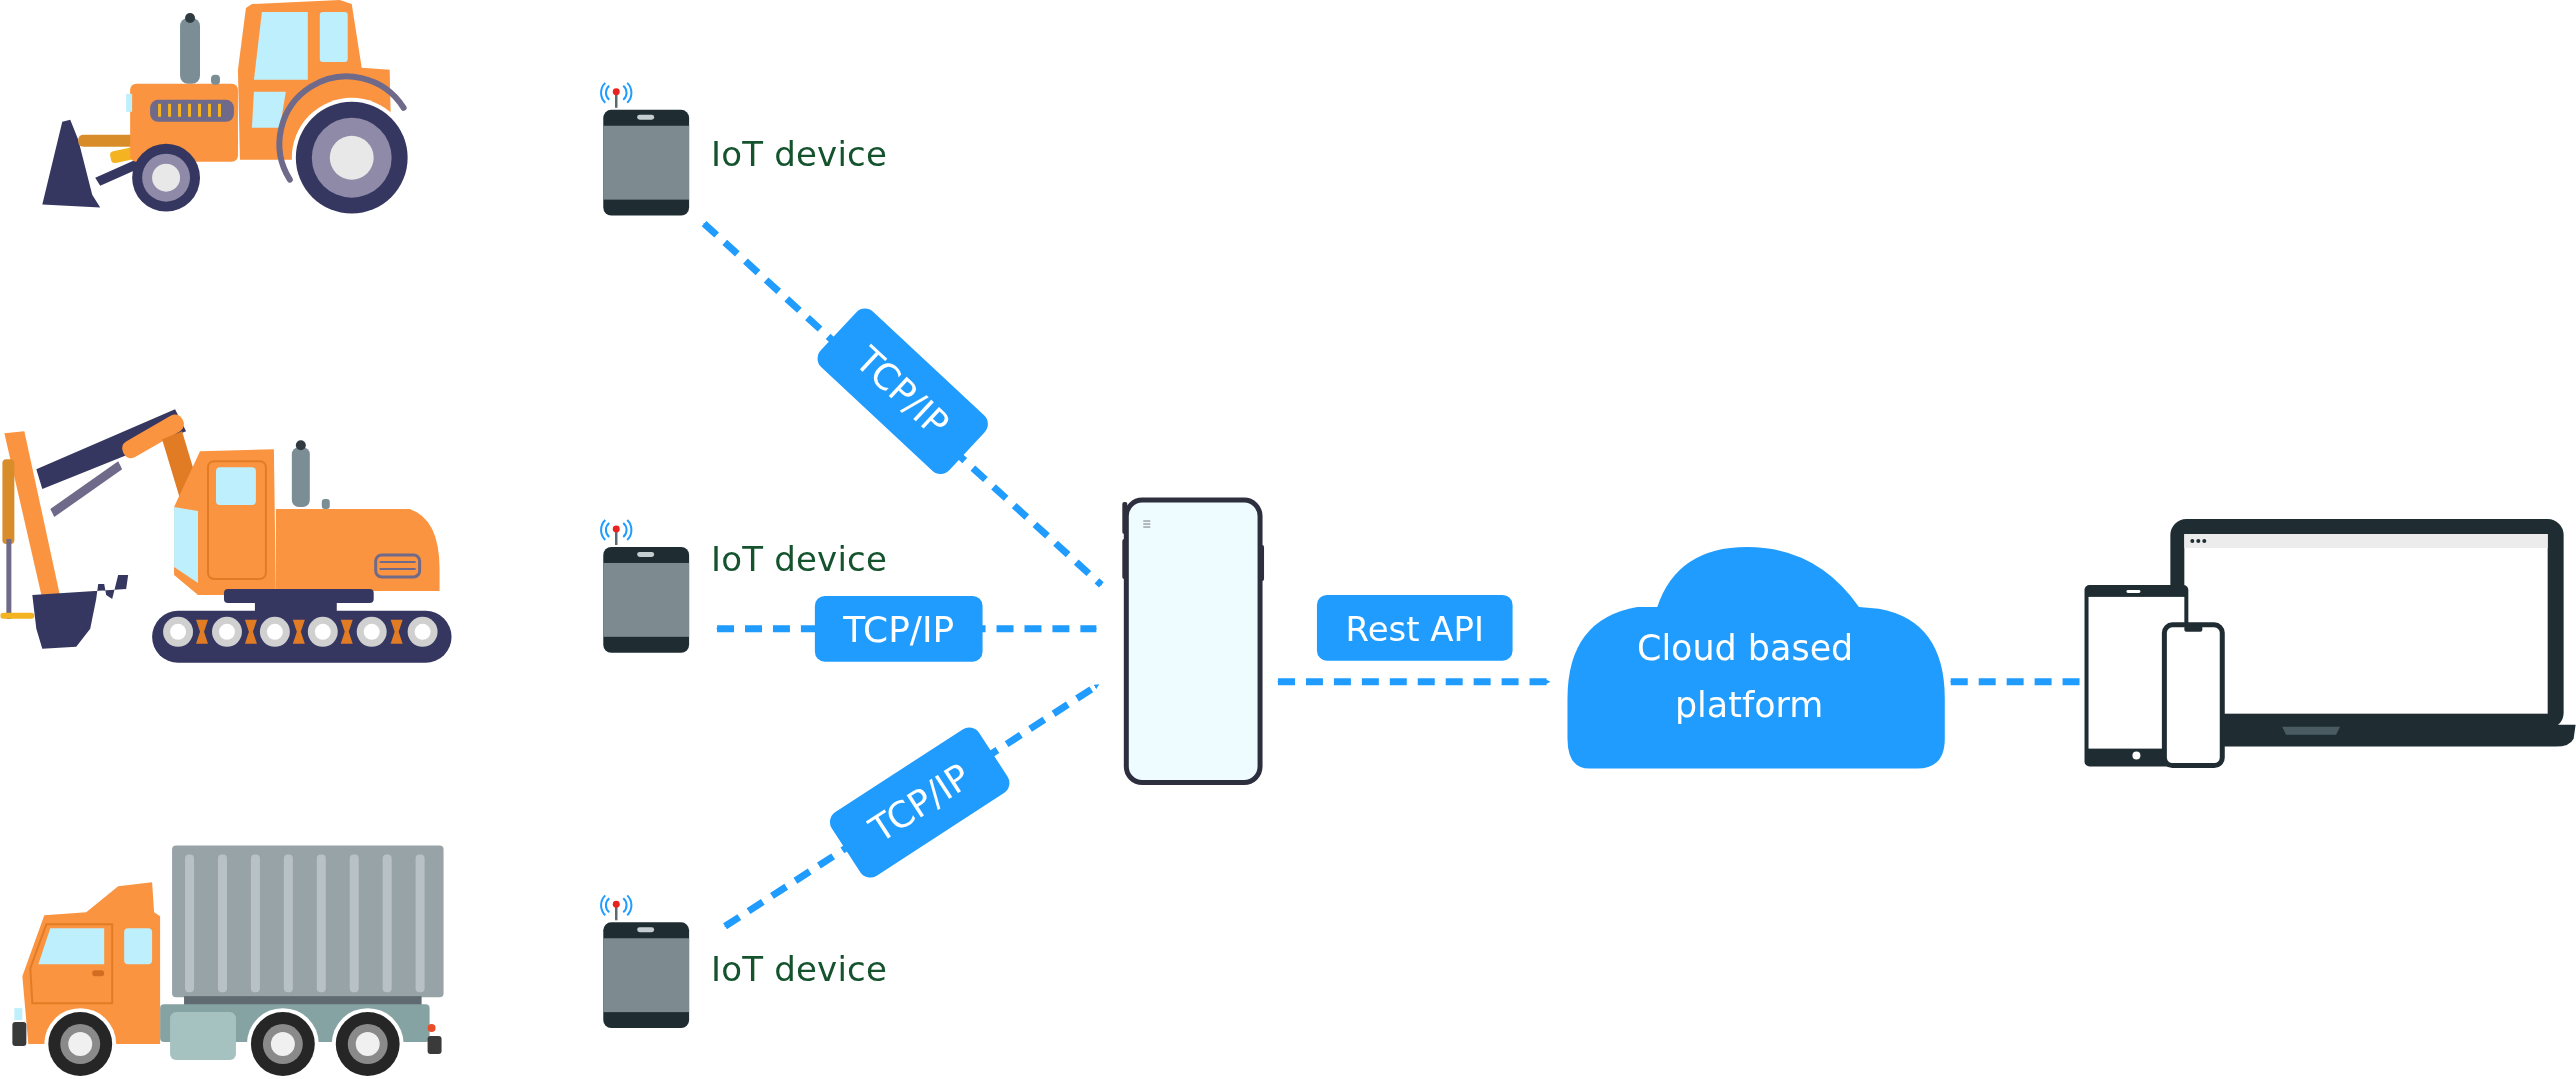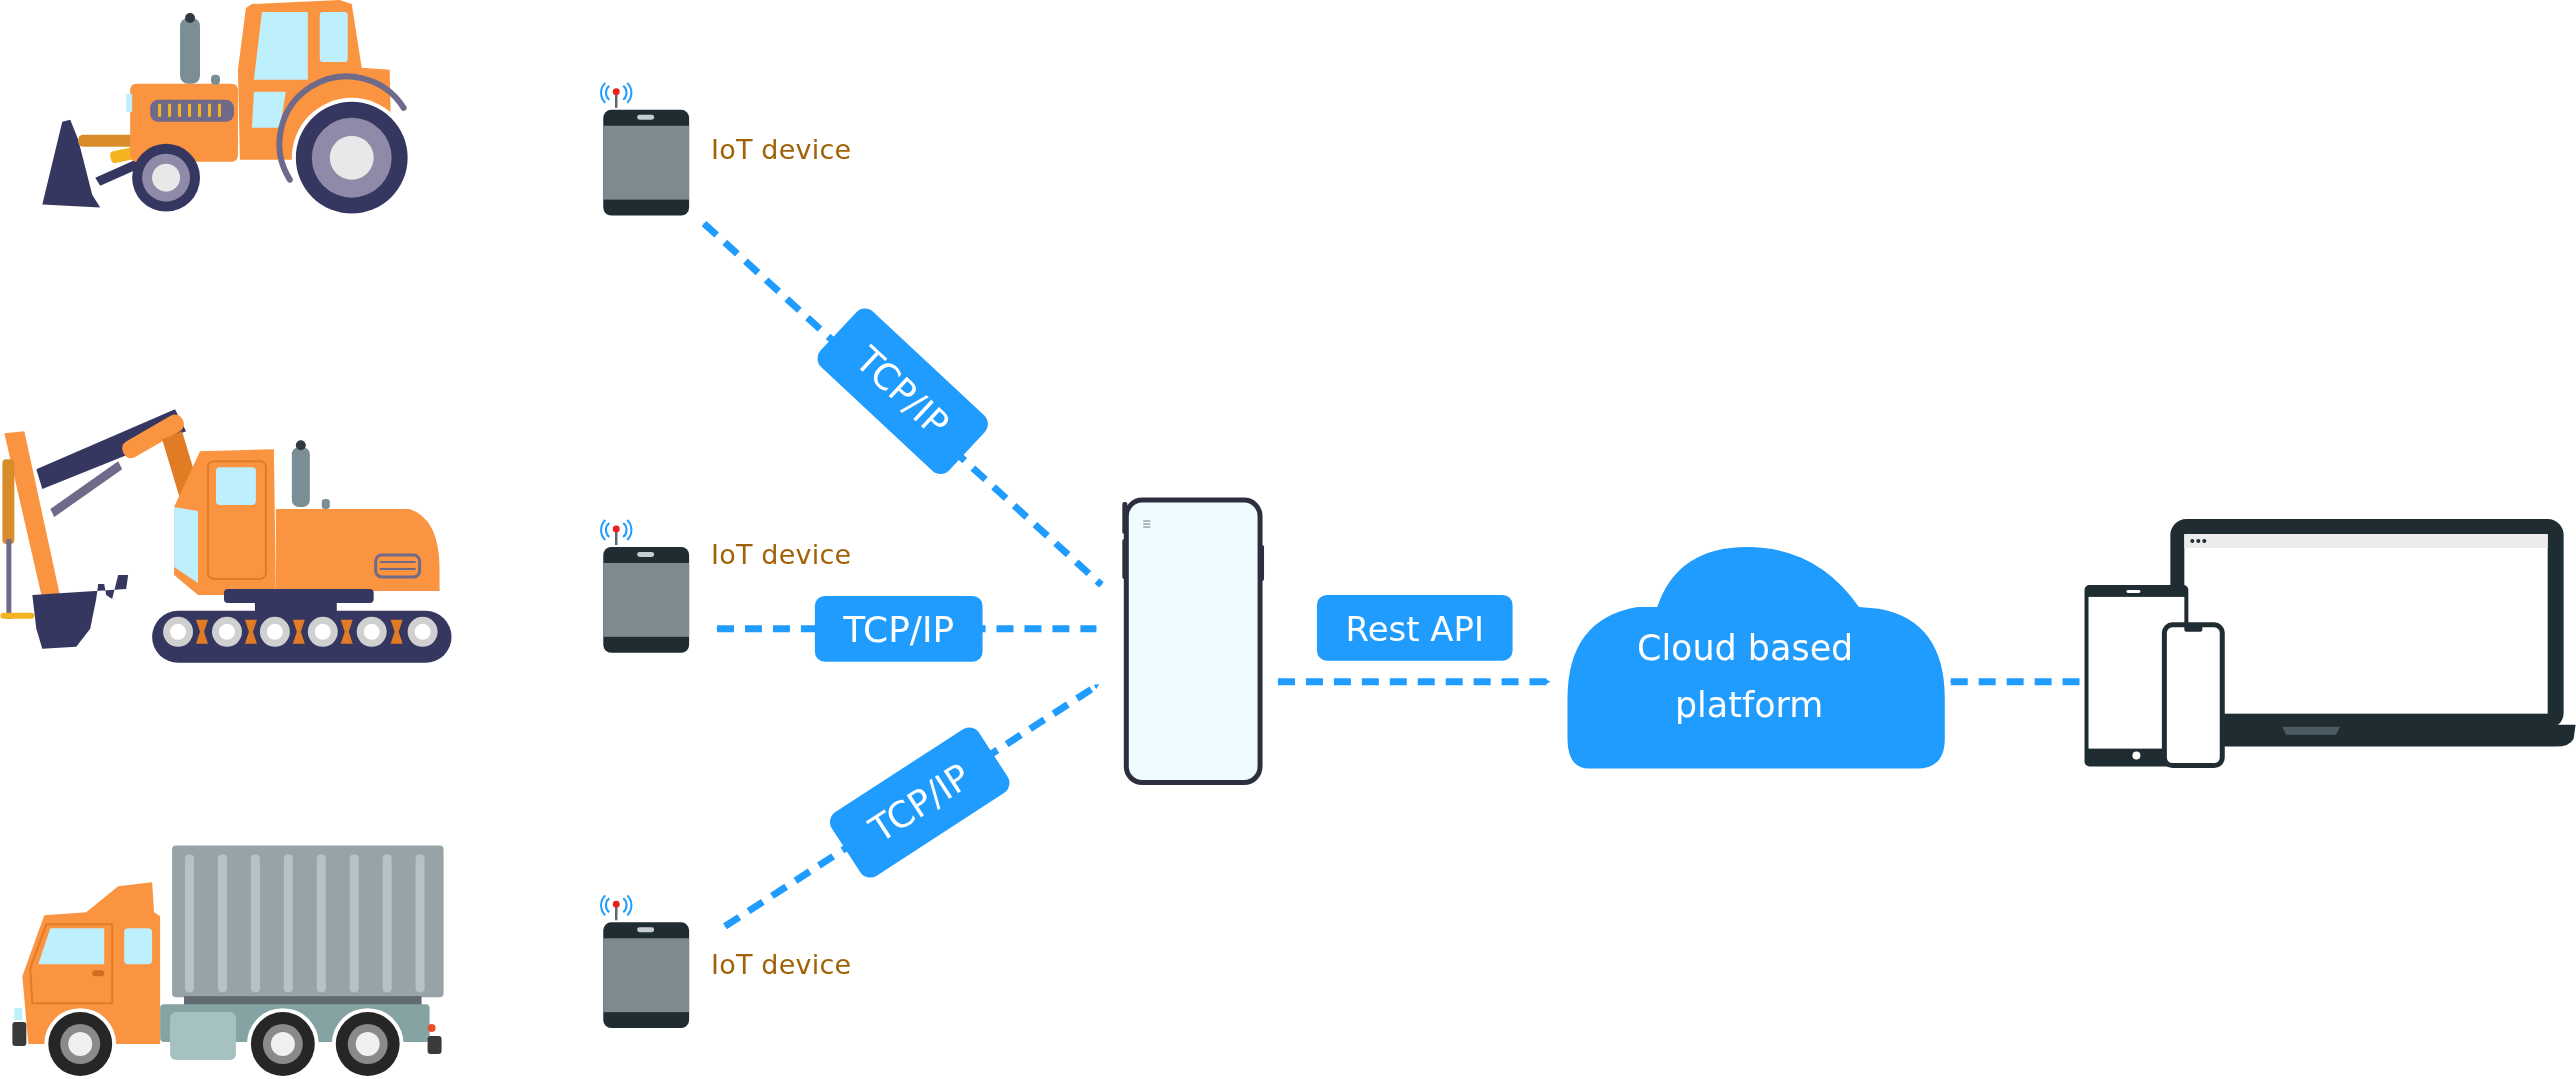--- a/index.html
+++ b/index.html
@@ -1,19 +1,19 @@
 <!DOCTYPE html>
 <html><head>
 <meta charset="utf-8">
 <style>
   html, body { margin:0; padding:0; background:#ffffff; }
   body { width:2576px; height:1079px; position:relative; overflow:hidden; font-family:"DejaVu Sans","Liberation Sans",sans-serif; }
   #diagram { position:absolute; left:0; top:0; width:2576px; height:1079px; }
   .lbl-text { font-family:"DejaVu Sans","Liberation Sans",sans-serif; }
-  .iot-label { position:absolute; font-size:27px; color:#a16207; font-family:"DejaVu Sans","Liberation Sans",sans-serif; letter-spacing:0.2px; white-space:nowrap; }
+  .iot-label { position:absolute; font-size:34px; color:#14532d; font-family:"DejaVu Sans","Liberation Sans",sans-serif; letter-spacing:0.2px; white-space:nowrap; }
 </style>
 </head>
 <body>
 
 <svg id="diagram" viewBox="0 0 2580 1081" xmlns="http://www.w3.org/2000/svg">
   <defs>
     <marker id="arrow" viewBox="0 0 10 10" refX="8" refY="5" markerWidth="5.2" markerHeight="5.2" orient="auto-start-reverse" markerUnits="userSpaceOnUse">
       <path d="M0,0 L10,5 L0,10 z" fill="#209cff"></path>
     </marker>
   </defs>

